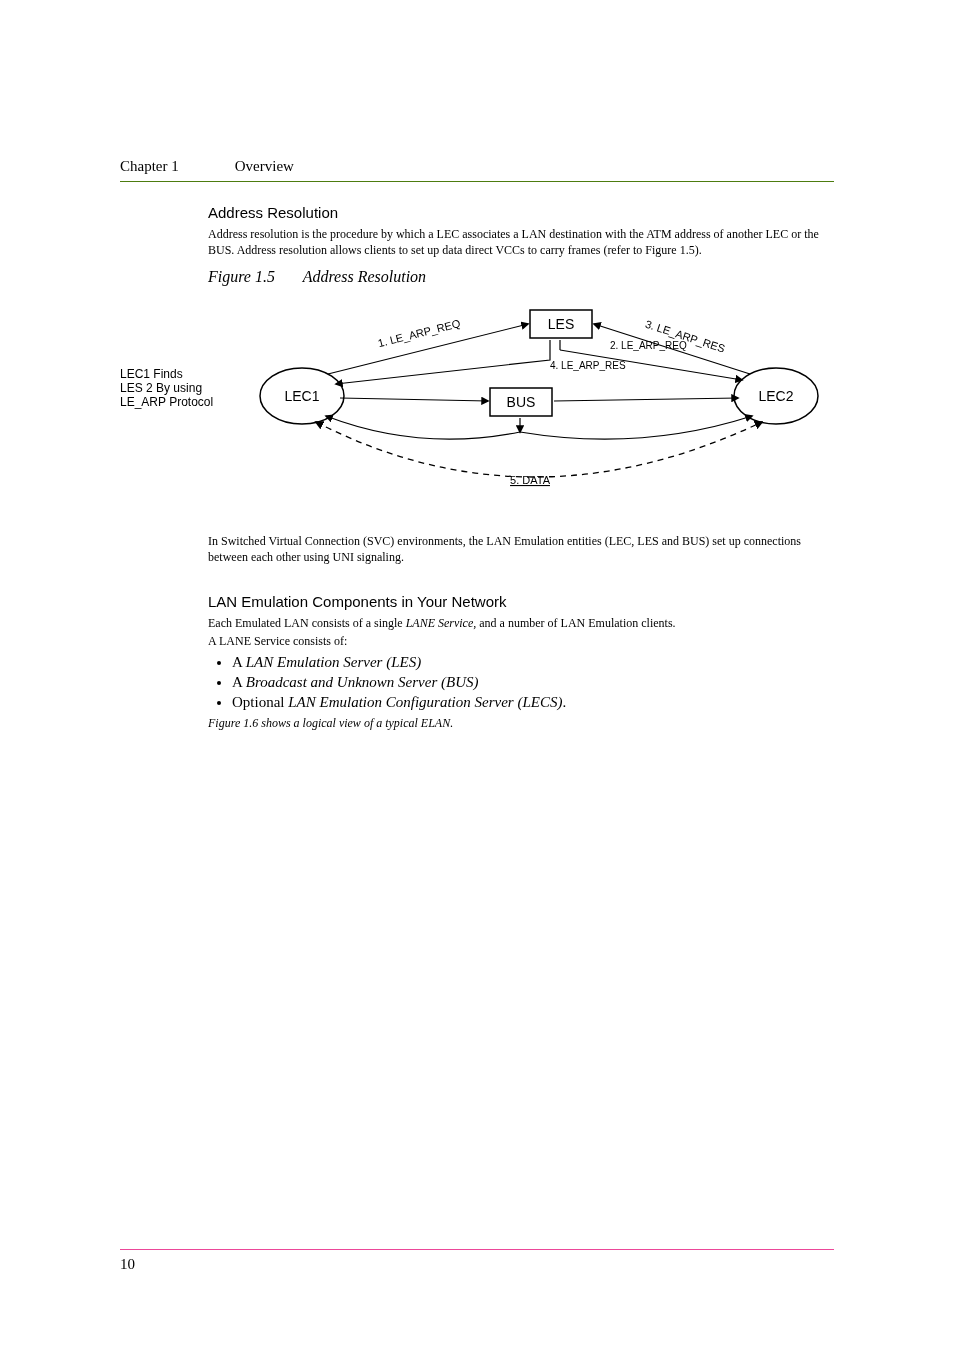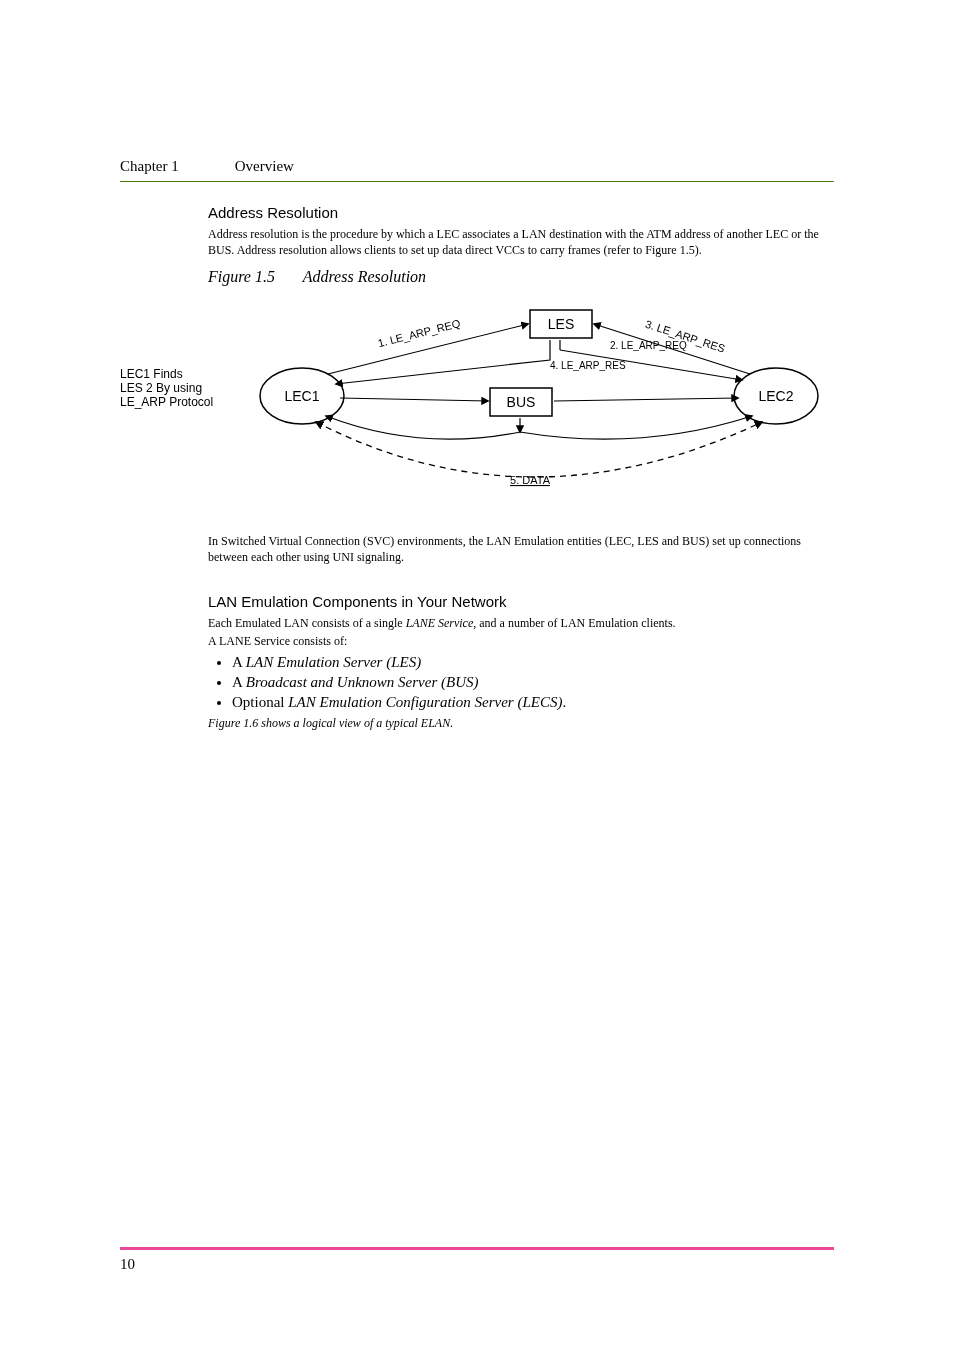--- a/index.html
+++ b/index.html
@@ -65,21 +65,21 @@
       padding-left: 24px;
       font-family: "Book Antiqua", Palatino, "Times New Roman", serif;
       font-size: 15px;
       line-height: 1.35;
     }
     .footer {
       position: absolute;
       bottom: 78px;
       left: 120px;
       right: 120px;
-      border-top: 3px solid #ec4899;
+      border-top: 1px solid #ec4899;
       display: flex;
       justify-content: space-between;
       font-family: "Book Antiqua", Palatino, "Times New Roman", serif;
       font-size: 15px;
       padding-top: 6px;
     }
     .italic { font-style: italic; }
   </style>
 </head>
 <body>

